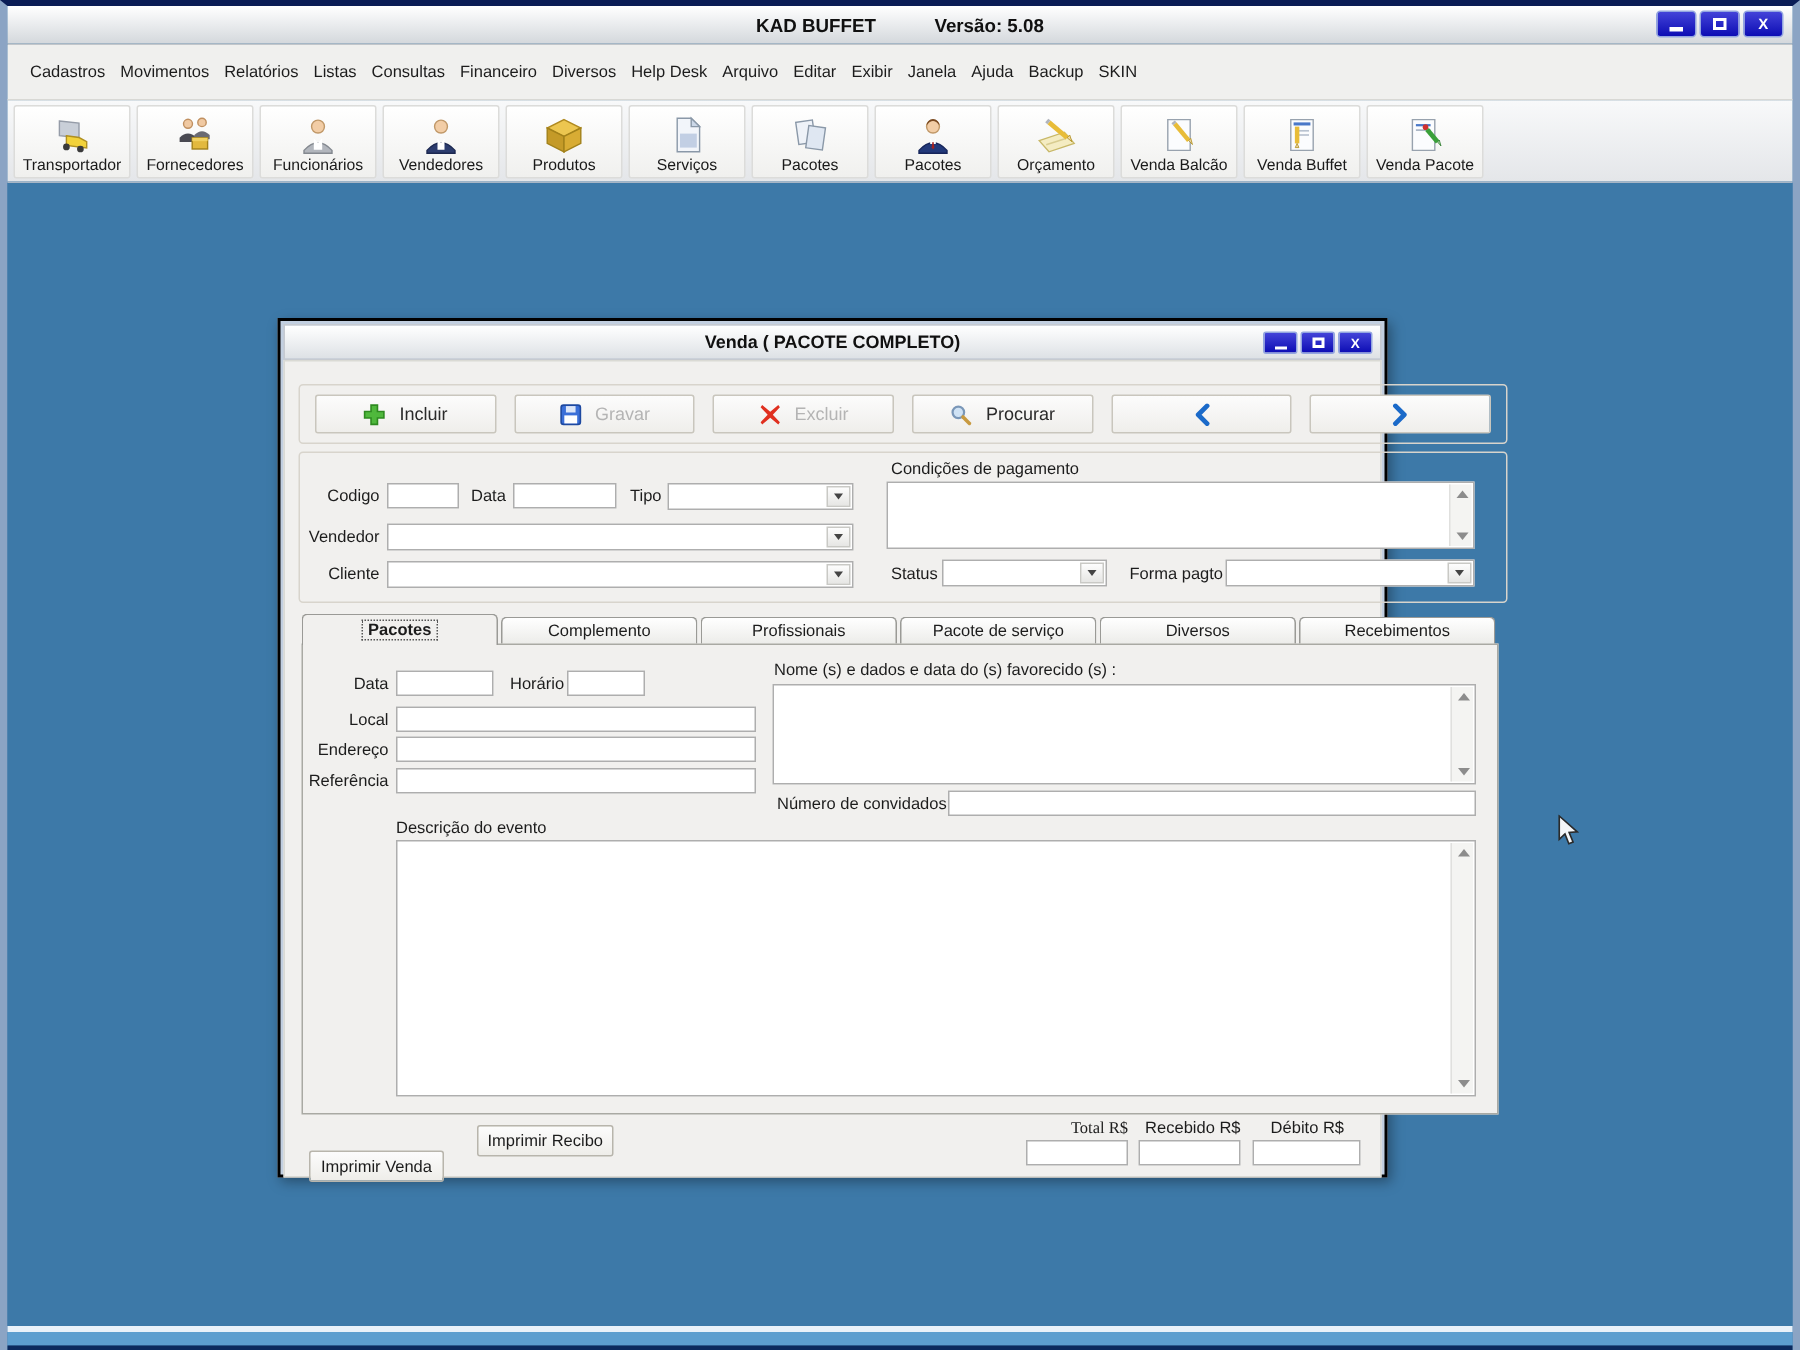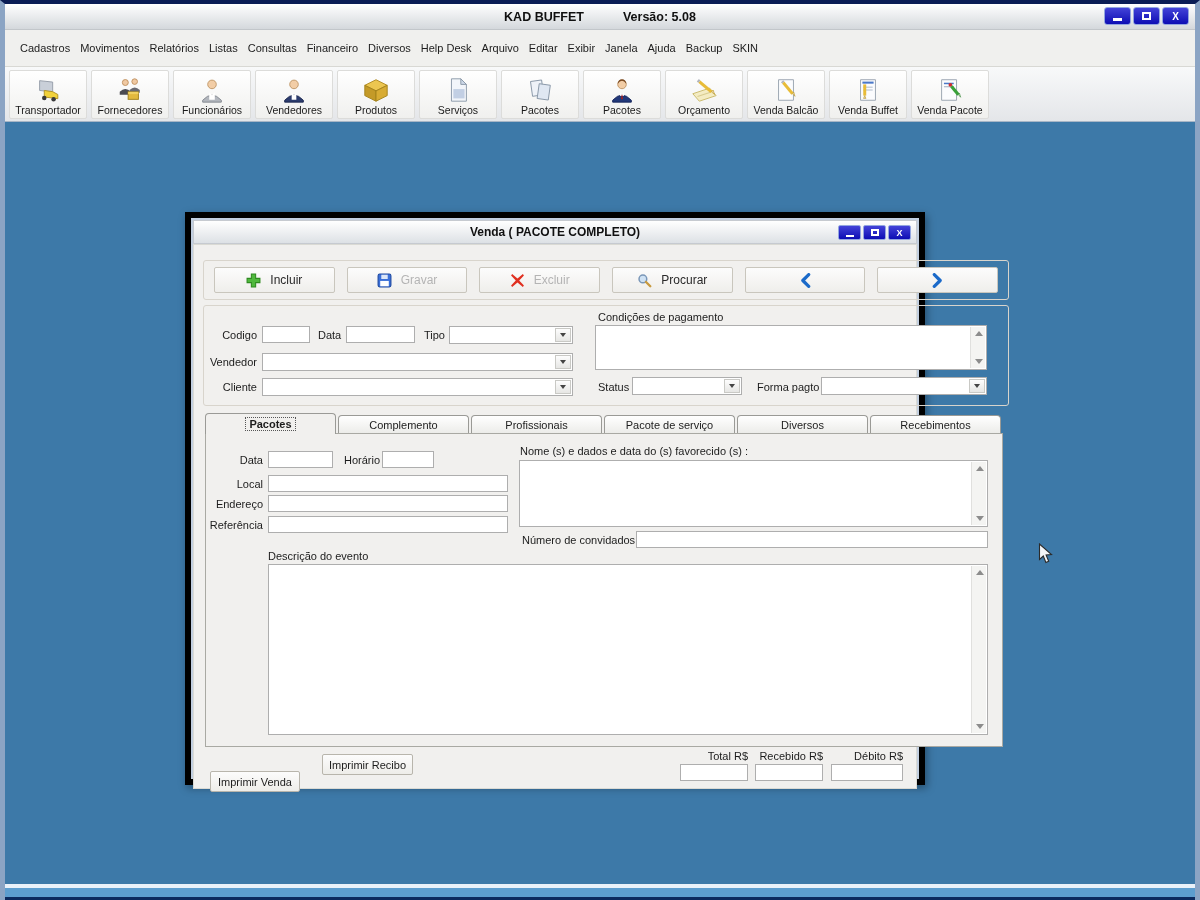--- a/index.html
+++ b/index.html
@@ -31,21 +31,21 @@
   .tool-btn svg { width:28px; height:28px; flex-shrink:0; }
   .tool-lbl { font-size:10.5px; color:#1a1a1a; white-space:nowrap; }
 
   .client { flex:1; position:relative; background:#3d79a8; }
   .bstrip1 { height:4px; background:#e9f1f9; }
   .bstrip2 { height:9px; background:#5d9ecf; }
   .bstrip3 { height:3px; background:#0c2a5e; }
 
   
   .dialog { position:absolute; left:185px; top:212px; width:740px; height:573px;
-            border:6px solid #000000; background:#c2cfe0; padding:2px; box-shadow:2px 3px 8px rgba(0,0,0,.35); }
+            border:2px solid #000000; background:#c2cfe0; padding:2px; box-shadow:2px 3px 8px rgba(0,0,0,.35); }
   .dlg-titlebar { height:24px; background:linear-gradient(#ffffff,#dde1e5); border:1px solid #c6cad0;
                   display:flex; align-items:center; justify-content:center; position:relative; }
   .dlg-title { font-weight:bold; font-size:12px; color:#101010; }
   .dlg-controls { position:absolute; right:5px; top:4px; display:flex; gap:2px; }
   .dwinbtn { width:23px; height:15px; border-radius:2px; border:1px solid #93a6e0;
              background:linear-gradient(#4343d8,#0d0db4); color:#fff; font-weight:bold; font-size:9px;
              display:flex; align-items:center; justify-content:center; }
   .dwinbtn .g-min { width:8px; height:2px; margin-top:6px; }
   .dwinbtn .g-max { width:8px; height:7px; border-width:2px; }
   .dlg-body { position:relative; height:545px; background:#f1f0ee; border:1px solid #dadad4; }
@@ -411,23 +411,23 @@
       </div>
     </div>
 
     <div class="fbtn" style="left:16px; top:526px; width:90px;align-items:center;">
         <span>Imprimir Venda</span>
       </div>
     <div class="fbtn" style="left:128px; top:509px; width:91px;">
         <span>Imprimir Recibo</span>
       </div>
 
-    <span class="lbl r" style="right:168px; top:505px;">Total R$</span>
+    <span class="lbl r" style="right:168px; top:505px;font-family:Liberation Serif, serif;">Total R$</span>
     <span class="lbl r" style="right:93px; top:505px;">Recebido R$</span>
-    <span class="lbl r" style="right:13px; top:505px;padding-left:16px;">Débito R$</span>
+    <span class="lbl r" style="right:24px; top:505px;padding-left:16px;">Débito R$</span>
     <input class="tbox" style="right: 168px; top: 519px; width: 68px; left: auto;" value="">
     <input class="tbox" style="right: 93px; top: 519px; width: 68px; left: auto;" value="">
     <input class="tbox" style="right: 13px; top: 519px; width: 72px; left: auto;" value="">
   </div>
 </div>
 
 <div class="cursor">
   <svg width="15" height="22" viewBox="0 0 15 22">
     <path d="M1.5 1 L1.5 16.5 L5.3 13 L7.9 19.5 L10.7 18.3 L8.1 12 L13.5 11.6 Z" fill="#f4f6f8" stroke="#2a2a2a" stroke-width="1.1"></path>
   </svg>

